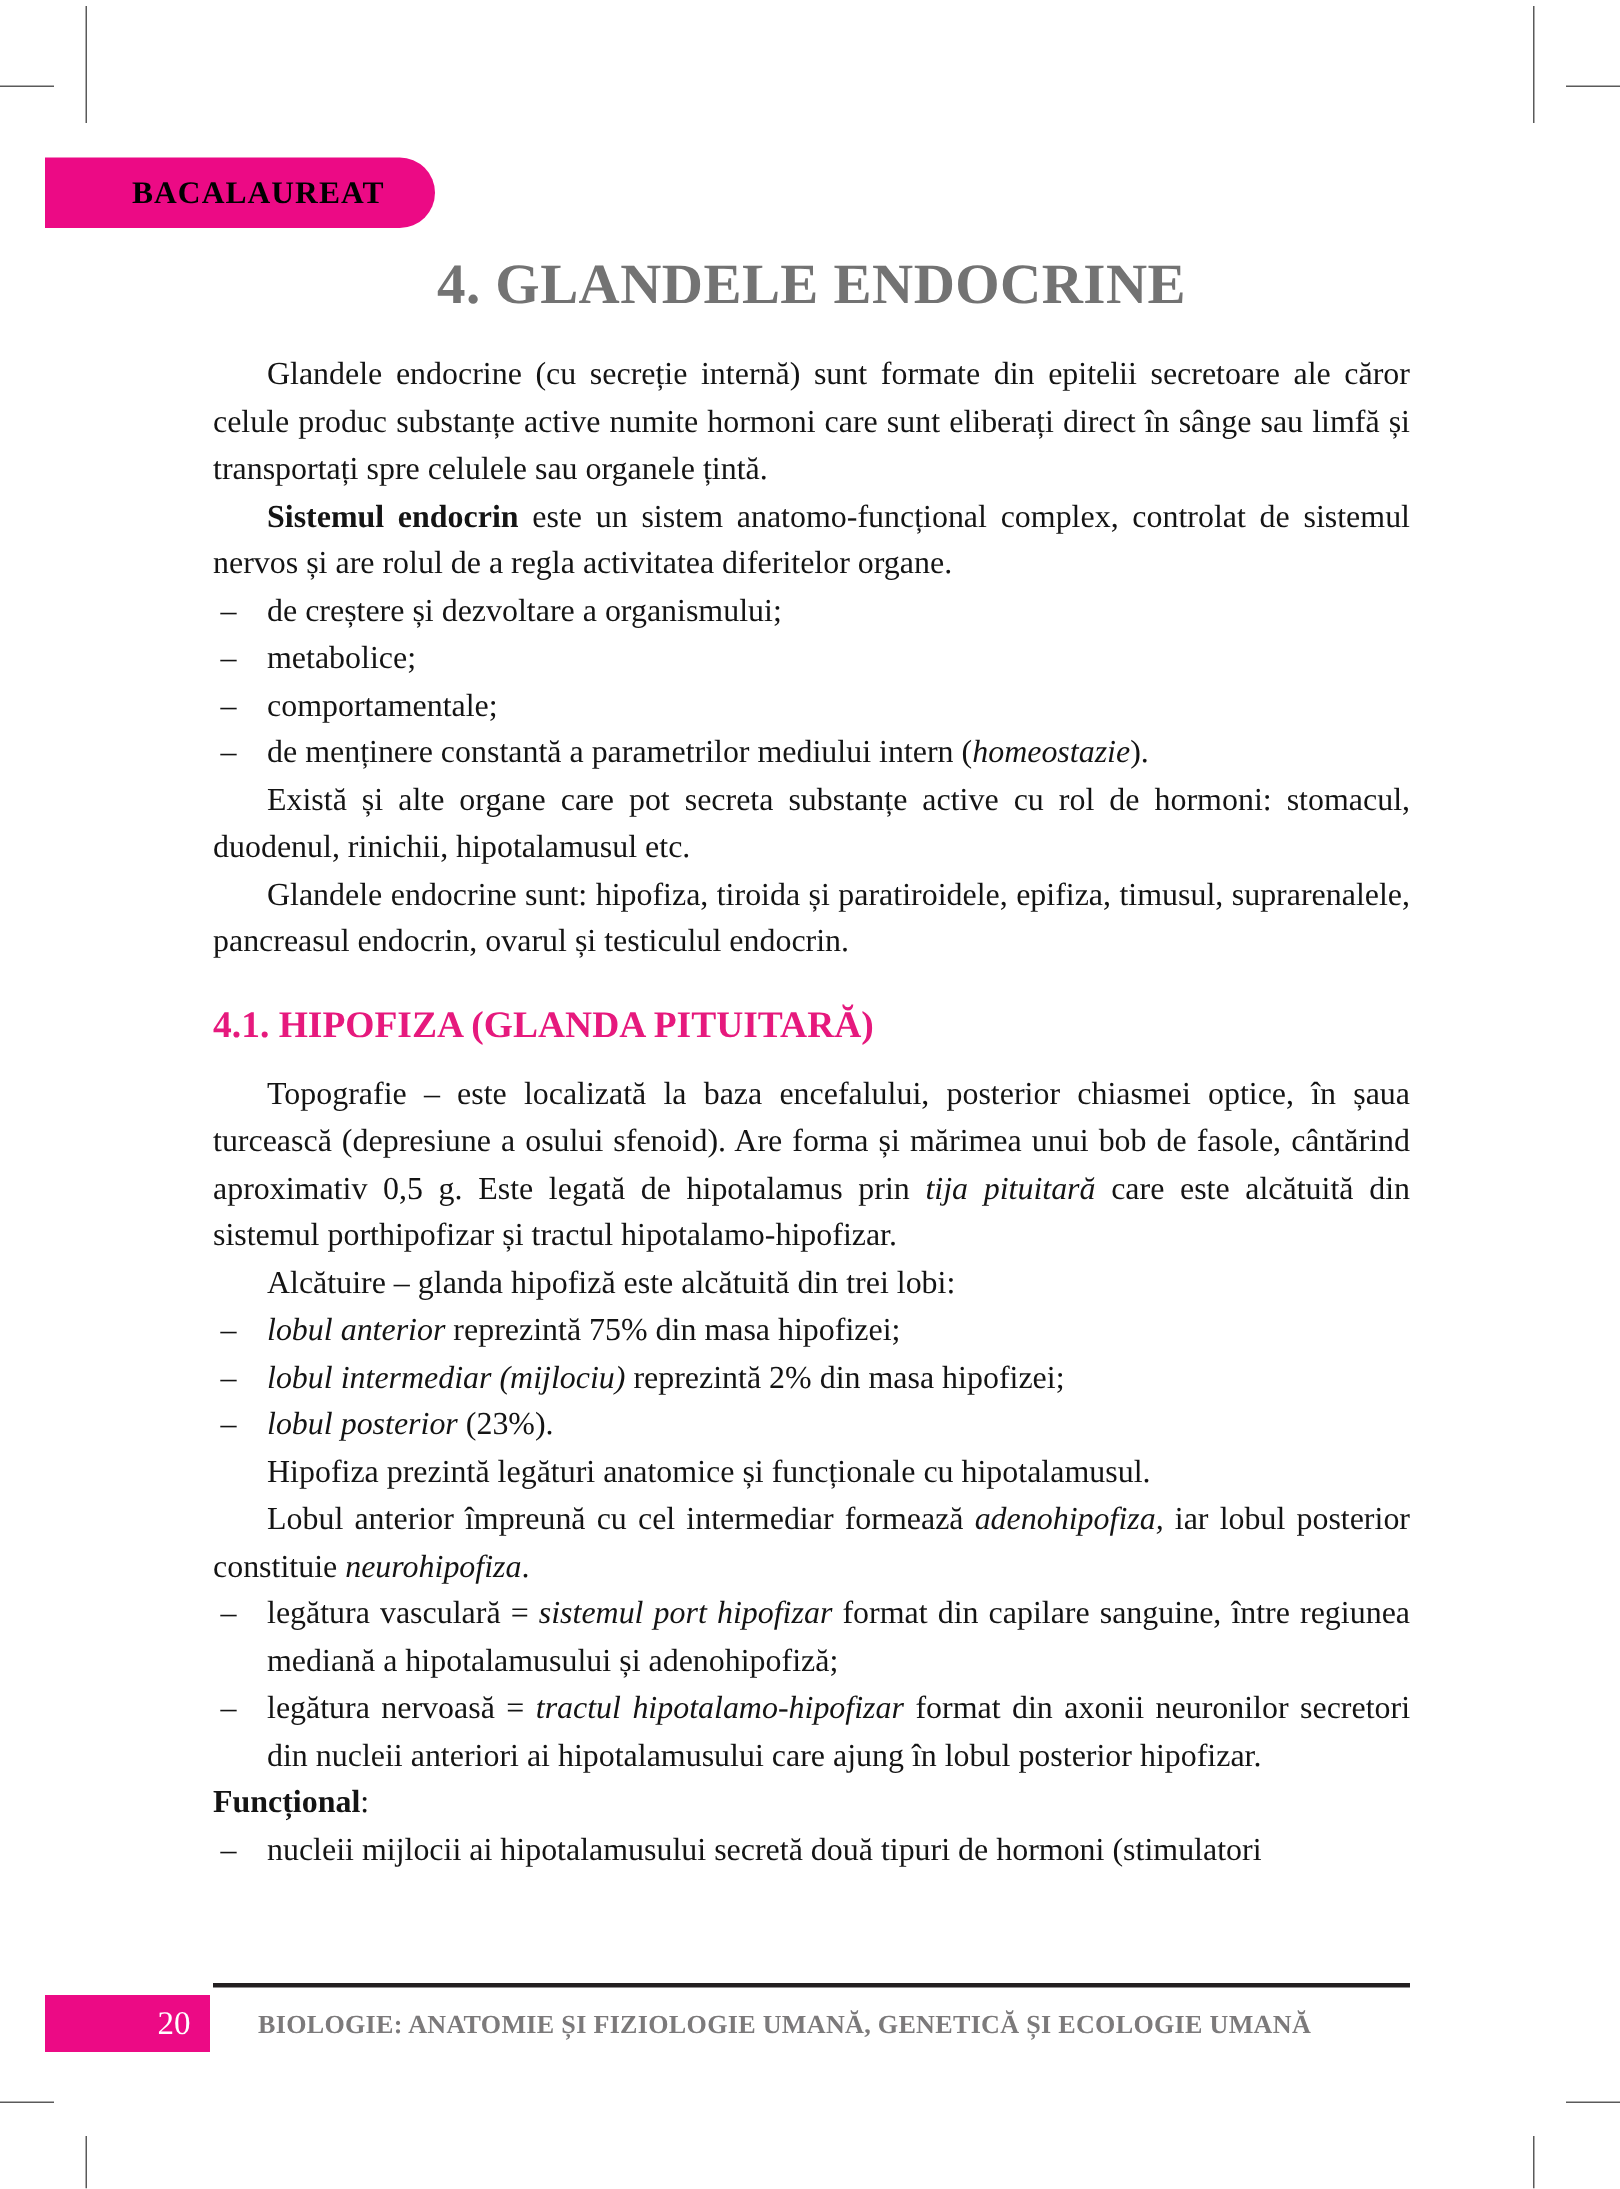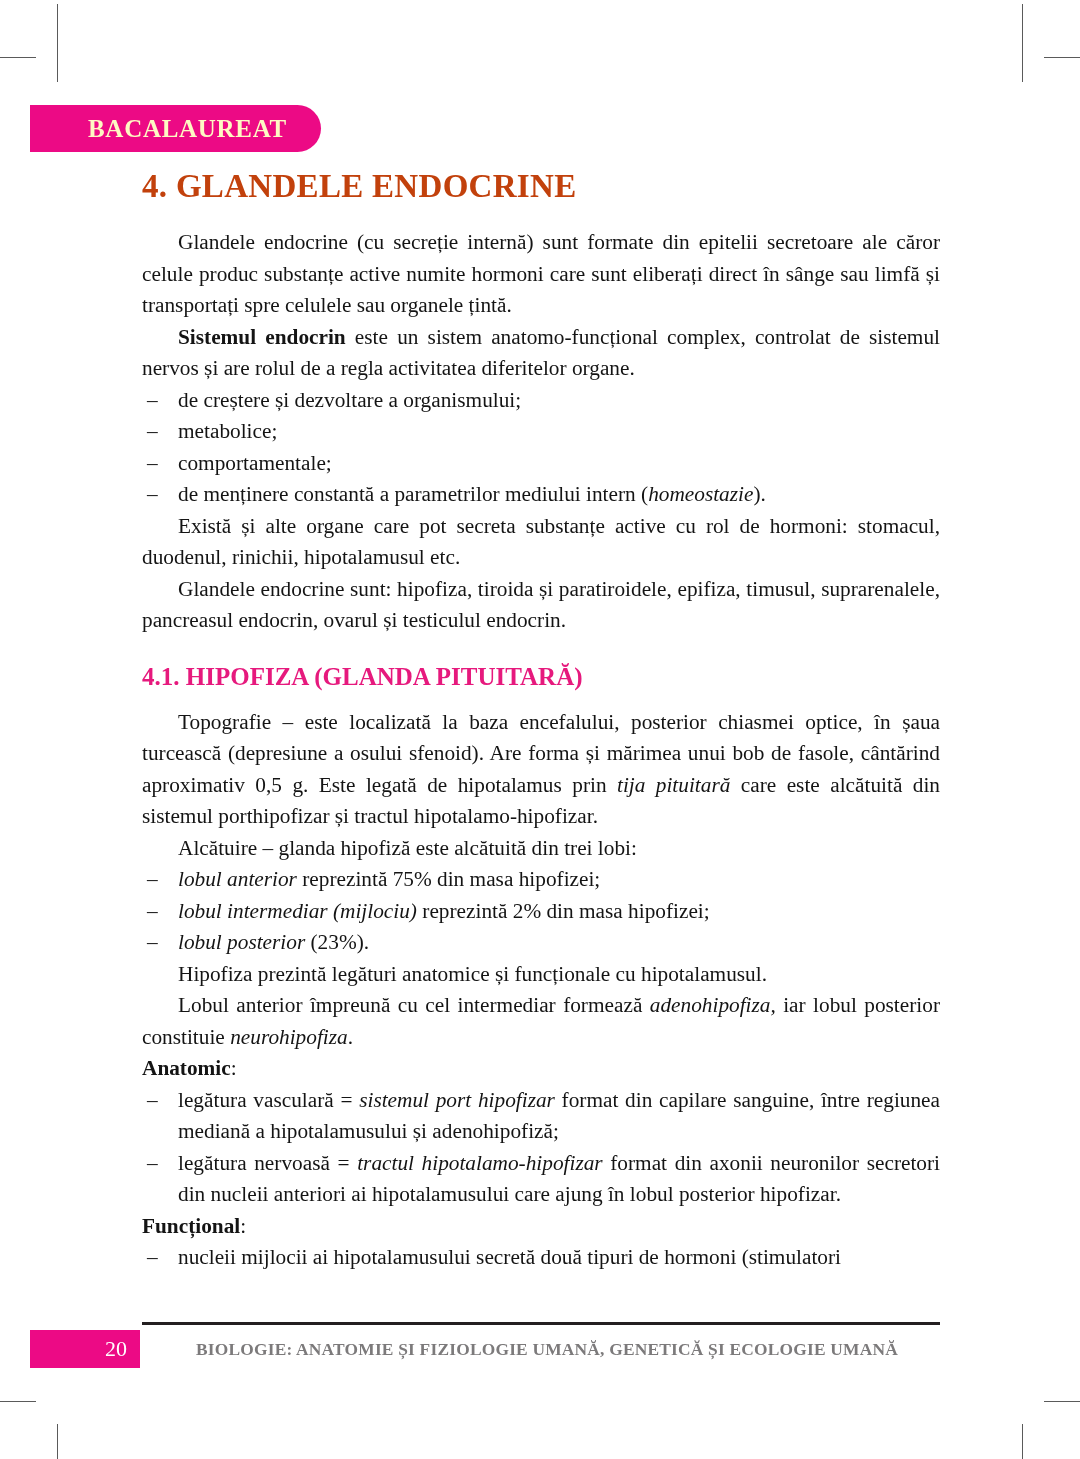--- a/index.html
+++ b/index.html
@@ -41,40 +41,40 @@
     top: 105px;
     height: 47px;
     padding: 0 34px 0 58px;
     background: #ec0a85;
     border-radius: 0 24px 24px 0;
     display: flex;
     align-items: center;
     box-sizing: border-box;
   }
   .badge-label {
-    color: #fef9c3;
-    font-family: "Liberation Serif", "DejaVu Serif", serif;
-    font-weight: bold;
-    font-size: 25px;
+    color: #000000;
+    font-family: "Liberation Serif", "DejaVu Serif", serif;
+    font-weight: bold;
+    font-size: 21px;
     letter-spacing: 0.7px;
   }
 
   
   .content {
     position: absolute;
     left: 142px;
     top: 168px;
     width: 798px;
   }
 
   h1.chapter-title {
     margin: 0 0 22px 0;
-    text-align: left;
-    color: #c2410c;
-    font-size: 33px;
+    text-align: center;
+    color: #737373;
+    font-size: 38px;
     font-weight: bold;
     letter-spacing: 0.3px;
     font-family: "Liberation Serif", "DejaVu Serif", serif;
   }
 
   h2.section-title {
     margin: 26px 0 16px 0;
     color: #e6197d;
     font-size: 25px;
     font-weight: bold;
@@ -128,21 +128,20 @@
     height: 3px;
     background: #231f20;
   }
   .footer {
     position: absolute;
     left: 30px;
     top: 1330px;
     height: 38px;
     display: flex;
     align-items: stretch;
-    gap: 24px;
   }
   .footer-pagebox {
     background: #ec0a85;
     width: 110px;
     display: flex;
     align-items: center;
     justify-content: flex-end;
     padding-right: 13px;
     box-sizing: border-box;
   }
@@ -209,21 +208,20 @@
     <ul class="dashlist">
       <li><span class="dash">–</span><i>lobul anterior</i><span> reprezintă 75% din masa hipofizei;</span></li>
       <li><span class="dash">–</span><i>lobul intermediar (mijlociu)</i><span> reprezintă 2% din masa hipofizei;</span></li>
       <li><span class="dash">–</span><i>lobul posterior</i><span> (23%).</span></li>
     </ul>
 
     <p class="para">Hipofiza prezintă legături anatomice și funcționale cu hipotalamusul.</p>
 
     <p class="para"><span>Lobul anterior împreună cu cel intermediar formează </span><i>adenohipofiza,</i><span> iar lobul posterior constituie </span><i>neurohipofiza</i><span>.</span></p>
 
-    <p class="label-line"><span class="bi">Anatomic</span><span>:</span></p>
 
     <ul class="dashlist">
       <li><span class="dash">–</span><span>legătura vasculară = </span><i>sistemul port hipofizar</i><span> format din capilare sanguine, între regiunea mediană a hipotalamusului și adenohipofiză;</span></li>
       <li><span class="dash">–</span><span>legătura nervoasă = </span><i>tractul hipotalamo-hipofizar</i><span> format din axonii neuronilor secretori din nucleii anteriori ai hipotalamusului care ajung în lobul posterior hipofizar.</span></li>
     </ul>
 
     <p class="label-line"><span class="bi">Funcțional</span><span>:</span></p>
 
     <ul class="dashlist">
       <li><span class="dash">–</span><span>nucleii mijlocii ai hipotalamusului secretă două tipuri de hormoni (stimulatori</span></li>

